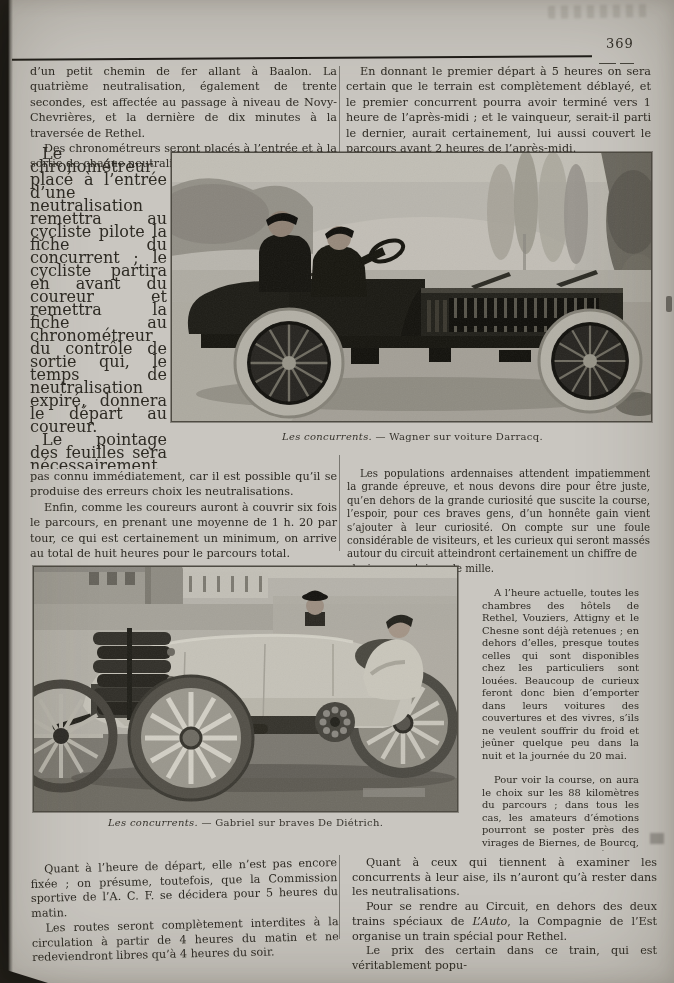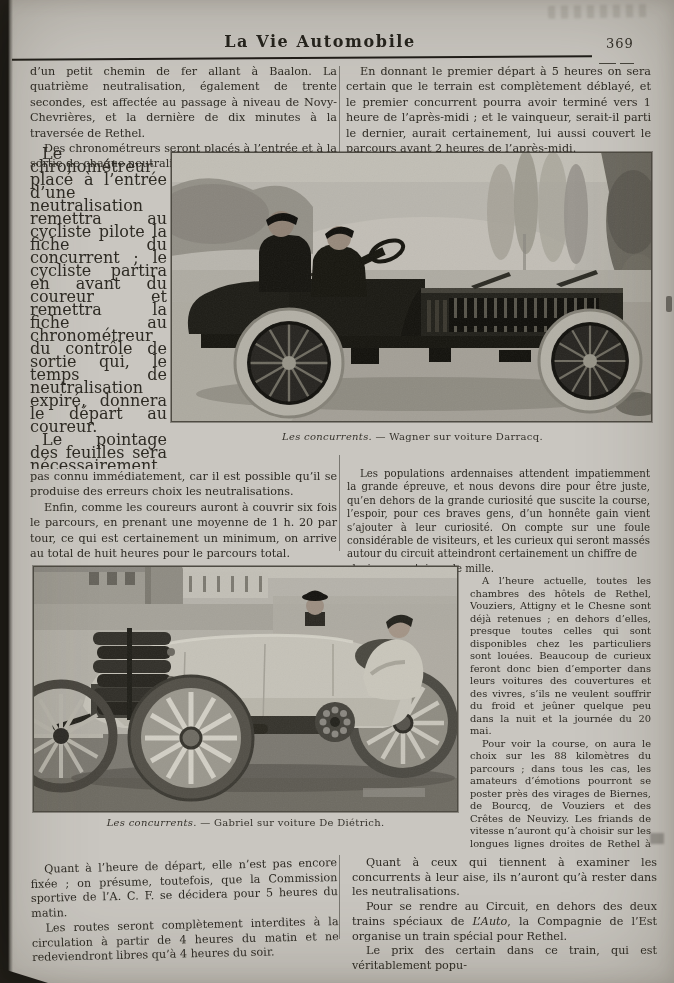--- a/index.html
+++ b/index.html
@@ -27,41 +27,40 @@
   .divider{width:1px;background:rgba(42,39,33,.5);}
   .par{font-size:11.2px;line-height:15.4px;text-align:justify;}
   .par p{margin:0;text-indent:14px;}
   .par p.noindent{text-indent:0;}
   .narrowL{width:137px;font-size:16px;line-height:13px;word-spacing:.5px;}
   .narrowL p{margin:0;text-indent:12px;text-align:justify;}
   .rightflow{font-size:10.2px;line-height:13.4px;text-align:justify;}
   .rightflow p{margin:1px;text-indent:13px;}
   .tail{text-align:left;padding-right:26px;}
   .narrowR{margin-left:124px;width:181px;font-size:9.9px;line-height:12.5px;word-spacing:.4px;}
-  .narrowR p{margin:0;text-indent:12px;text-align:justify;}
+  .narrowR p{margin:12px;text-indent:12px;text-align:justify;}
   .bottomblk{font-size:11.2px;line-height:14.7px;text-align:justify;}
   .bottomblk p{margin:0;text-indent:14px;}
   .tiltL{transform:rotate(-1.3deg);transform-origin:100% 0;}
   .caption{font-size:10px;text-align:center;color:#36332c;letter-spacing:.3px;}
   .caption .it{font-style:italic;}
   .photo{box-shadow:0 0 0 1px rgba(60,56,48,.45), inset 0 0 22px rgba(40,36,28,.25);}
   .photo svg{display:block;}
 </style>
 </head>
 <body>
 
 <div id="page">
 
   <div class="abs binding"></div>
   <div class="abs corner"></div>
   <div class="abs smudge"></div>
   <div class="abs mark1"></div>
   <div class="abs mark2"></div>
 
-  <div class="abs title">La Vie Automobile</div>
   <div class="abs pagenum">369</div>
   <div class="abs rule main-rule"></div>
   <div class="abs num-rule"></div>
   <div class="abs num-rule2"></div>
 
   <div class="abs divider" style="left:339px;top:66px;height:88px;"></div>
   <div class="abs divider" style="left:339px;top:455px;height:96px;"></div>
   <div class="abs divider" style="left:339px;top:855px;height:84px;"></div>
 
   <div class="abs par" style="left:30px;top:64px;width:307px;">
@@ -313,21 +312,21 @@
         </g>
         <circle cx="158" cy="172" r="10" fill="#6e6b62" stroke="#35332c" stroke-width="3"></circle>
       </g>
       <rect x="330" y="222" width="62" height="9" fill="#9b9890" opacity=".55"></rect>
       <rect width="425" height="246" filter="url(#g2)" opacity=".07"></rect>
       <rect width="425" height="246" fill="none" stroke="#4e4b43" stroke-width="2"></rect>
     </svg>
   </div>
 
   <div class="abs caption" style="left:33px;top:817px;width:425px;">
-    <span class="it">Les concurrents.</span><span> — Gabriel sur voiture De Diétrich.</span>
+    <span class="it">Les concurrents.</span><span> — Gabriel sur braves De Diétrich.</span>
   </div>
 
   <div class="abs bottomblk tiltL" style="left:30px;top:856px;width:307px;">
     <p>Quant à l’heure de départ, elle n’est pas encore fixée ; on présume, toutefois, que la Commission sportive de l’A. C. F. se décidera pour 5 heures du matin.</p>
     <p>Les routes seront complètement interdites à la circulation à partir de 4 heures du matin et ne redeviendront libres qu’à 4 heures du soir.</p>
   </div>
 
   <div class="abs bottomblk" style="left:352px;top:856px;width:305px;">
     <p>Quant à ceux qui tiennent à examiner les concurrents à leur aise, ils n’auront qu’à rester dans les neutralisations.</p>
     <p><span>Pour se rendre au Circuit, en dehors des deux trains spéciaux de </span><i>L’Auto</i><span>, la Compagnie de l’Est organise un train spécial pour Rethel.</span></p>

